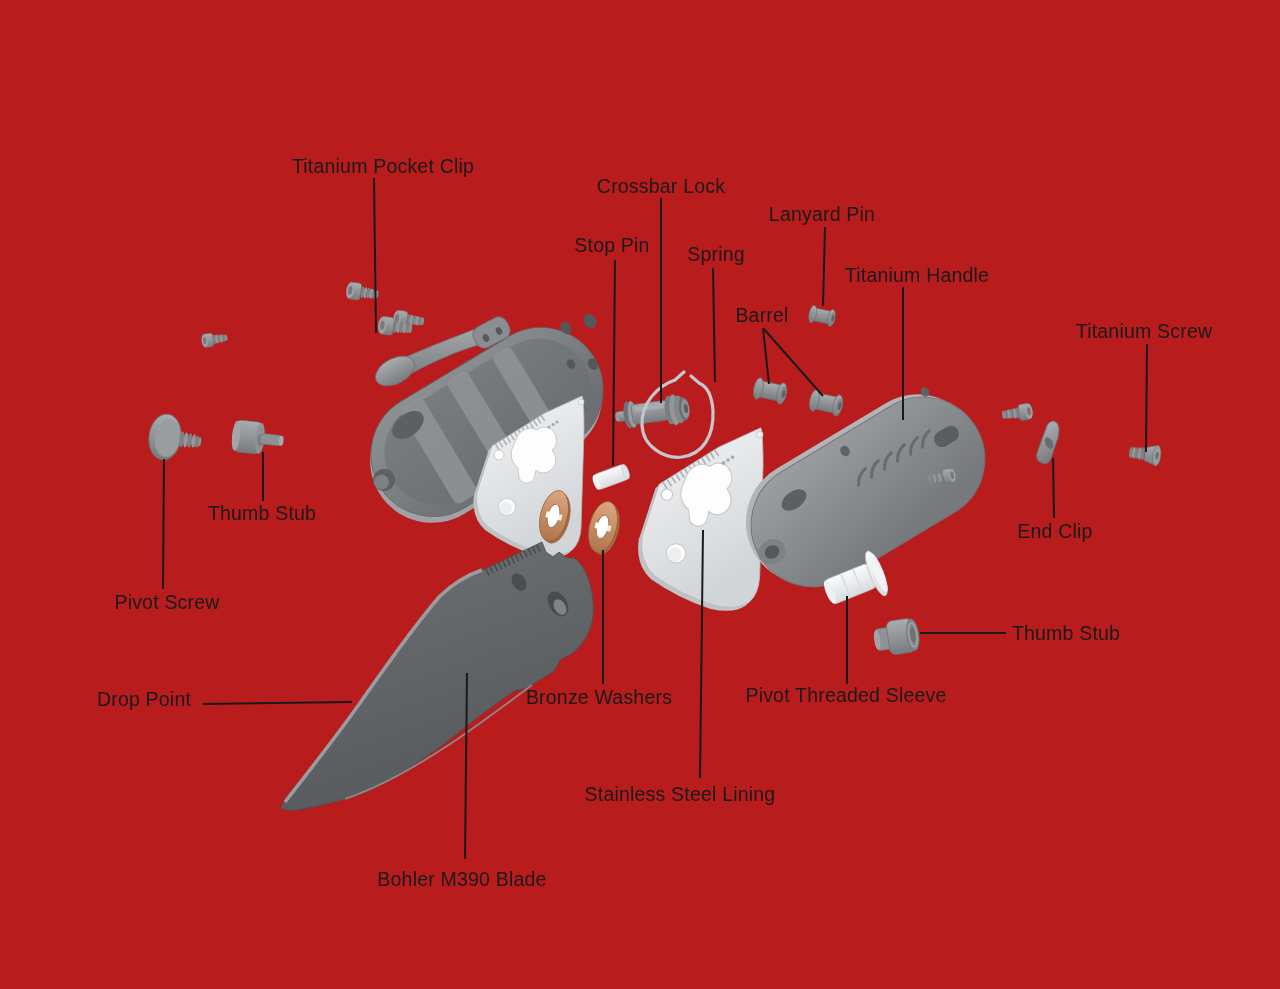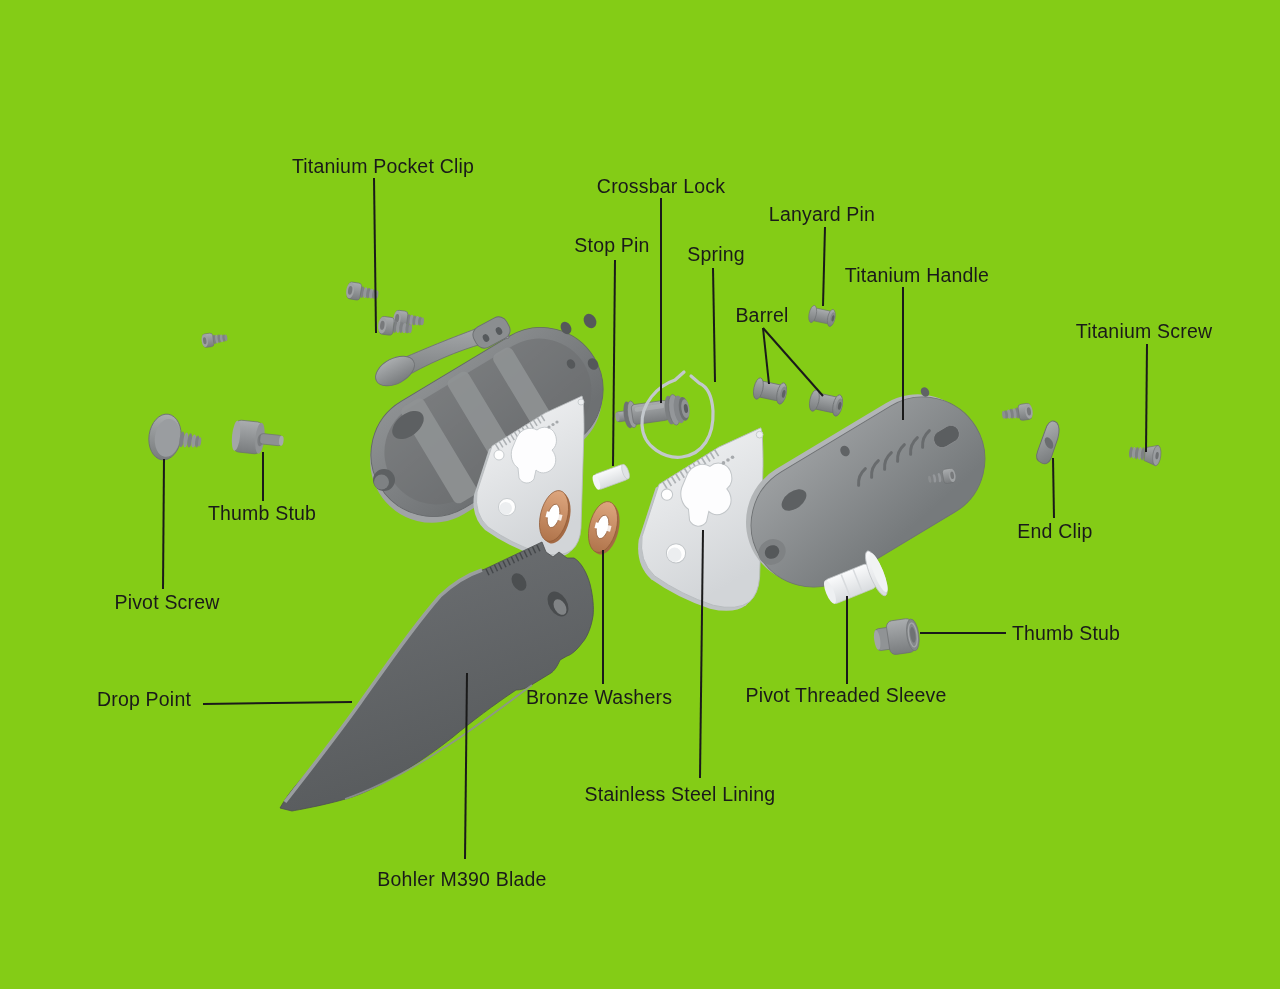--- a/index.html
+++ b/index.html
@@ -1,16 +1,16 @@
 <!DOCTYPE html>
 <html><head>
 <meta charset="utf-8">
 <style>
   html,body{margin:0;padding:0;background:#ffffff;}
-  .stage{position:relative;width:1280px;height:989px;background:#84cc16;overflow:hidden;}
+  .stage{position:relative;width:1280px;height:989px;background:#b91c1c;overflow:hidden;}
   svg{display:block;}
   text.lbl{font-family:"Liberation Sans",sans-serif;font-size:19.5px;fill:#1a1a1a;letter-spacing:0.2px;}
   .leader{stroke:#1a1a1a;stroke-width:2;fill:none;}
 </style>
 </head>
 <body>
 
 <div class="stage">
 <svg width="1280" height="989" viewBox="0 0 1280 989" xmlns="http://www.w3.org/2000/svg">
   <defs>

